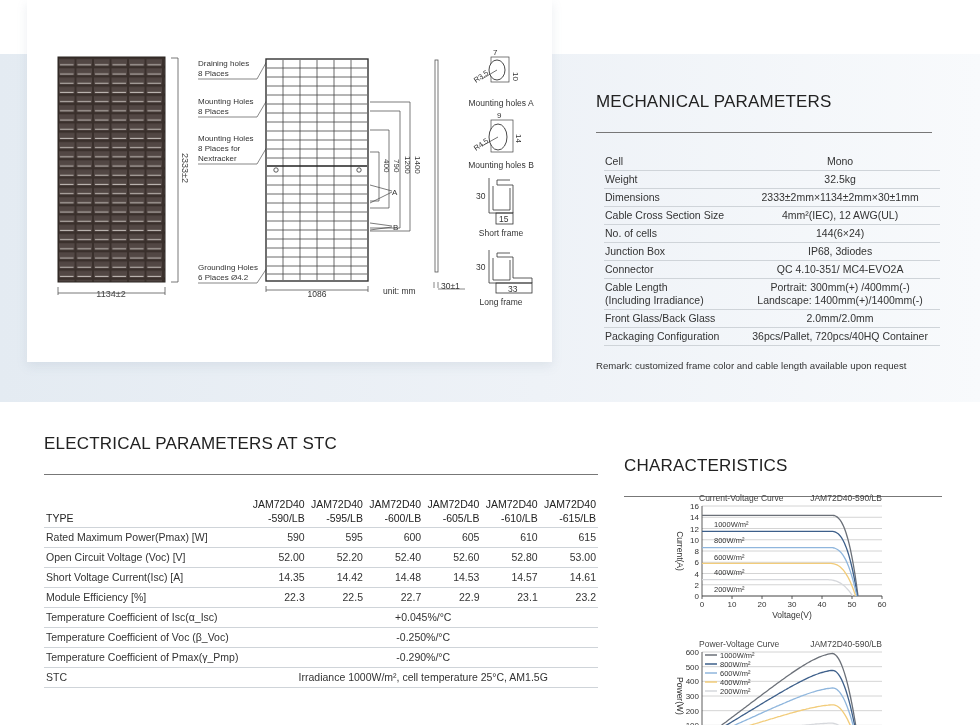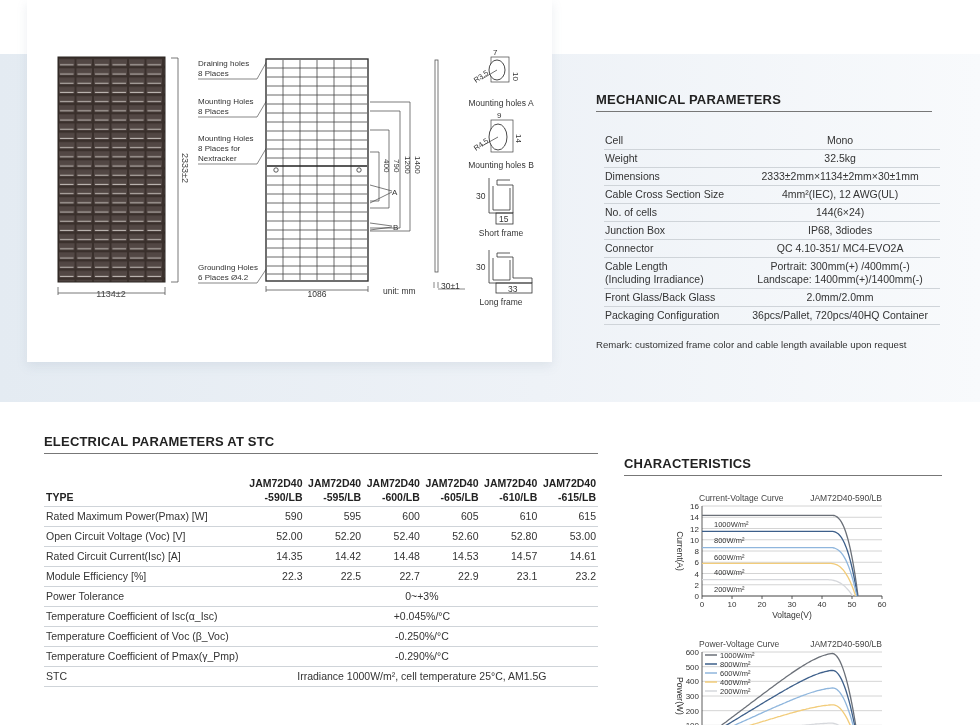--- a/index.html
+++ b/index.html
@@ -5,30 +5,30 @@
   * { box-sizing: border-box; margin: 0; padding: 0; }
   html, body { width: 980px; height: 725px; overflow: hidden; background: #ffffff; }
   body { font-family: "Liberation Sans", "DejaVu Sans", sans-serif; color: #333; position: relative; }
 
   .top-band { position: absolute; left: 0; top: 54px; width: 980px; height: 348px;
     background: linear-gradient(90deg, #e4ebf2 0%, #eef2f7 55%, #f8fafc 100%); }
   .drawing-card { position: absolute; left: 27px; top: 0; width: 525px; height: 362px;
     background: #fff; box-shadow: 0 4px 10px rgba(120,140,160,0.15); }
 
   .mech { position: absolute; left: 596px; top: 92px; width: 336px; }
-  .section-title { font-weight: bold; font-size: 13px; color: #222; letter-spacing: 0.2px; padding-bottom: 4px; border-bottom: 1.5px solid #777; }
+  .section-title { font-weight: normal; font-size: 17px; color: #222; letter-spacing: 0.2px; padding-bottom: 20px; border-bottom: 1.5px solid #777; }
   .mech-table { margin-top: 20px; width: 100%; border-collapse: collapse; font-size: 10.5px; color: #333; margin-left: 8px; }
   .mech-table td { padding: 2px 1px 2px 1px; border-bottom: 1.5px solid #cfd4d9; vertical-align: top; line-height: 13px; }
   .mech-table td.v { text-align: center; }
   .remark { margin-top: 14px; font-size: 9.6px; color: #333; }
 
   .elec { position: absolute; left: 44px; top: 434px; width: 554px; }
   .elec-table { width: 100%; border-collapse: collapse; font-size: 10.5px; color: #333; margin-top: 20px; }
   .elec-table td, .elec-table th { border-bottom: 1.5px solid #cfd4d9; padding: 2px 2px; line-height: 15px; font-weight: normal; }
-  .elec-table th { text-align: right; vertical-align: bottom; color: #222; line-height: 14px; font-weight: bold; }
+  .elec-table th { text-align: right; vertical-align: bottom; color: #222; line-height: 14px; }
   .elec-table th.type { text-align: left; }
   .elec-table td.n { text-align: right; }
   .elec-table td.span { text-align: center; }
 
   .char { position: absolute; left: 624px; top: 434px; width: 356px; margin-top: 22px; }
   .chart-svg text { font-family: "Liberation Sans", sans-serif; }
   .drawing-svg text { font-family: "Liberation Sans", sans-serif; }
 </style>
 </head>
 <body>
@@ -289,40 +289,36 @@
     <tr>
           <td>Open Circuit Voltage (Voc) [V]</td>
           <td class="n">52.00</td>
           <td class="n">52.20</td>
           <td class="n">52.40</td>
           <td class="n">52.60</td>
           <td class="n">52.80</td>
           <td class="n">53.00</td>
         </tr>
     <tr>
-          <td>Rated Circuit Current(Isc) [A]</td>
+          <td>Short Voltage Current(Isc) [A]</td>
           <td class="n">14.35</td>
           <td class="n">14.42</td>
           <td class="n">14.48</td>
           <td class="n">14.53</td>
           <td class="n">14.57</td>
           <td class="n">14.61</td>
         </tr>
     <tr>
           <td>Module Efficiency [%]</td>
           <td class="n">22.3</td>
           <td class="n">22.5</td>
           <td class="n">22.7</td>
           <td class="n">22.9</td>
           <td class="n">23.1</td>
           <td class="n">23.2</td>
-        </tr>
-    <tr>
-          <td>Power Tolerance</td>
-          <td class="span" colspan="6">0~+3%</td>
         </tr>
     <tr>
           <td>Temperature Coefficient of Isc(α_Isc)</td>
           <td class="span" colspan="6">+0.045%/°C</td>
         </tr>
     <tr>
           <td>Temperature Coefficient of Voc (β_Voc)</td>
           <td class="span" colspan="6">-0.250%/°C</td>
         </tr>
     <tr>

